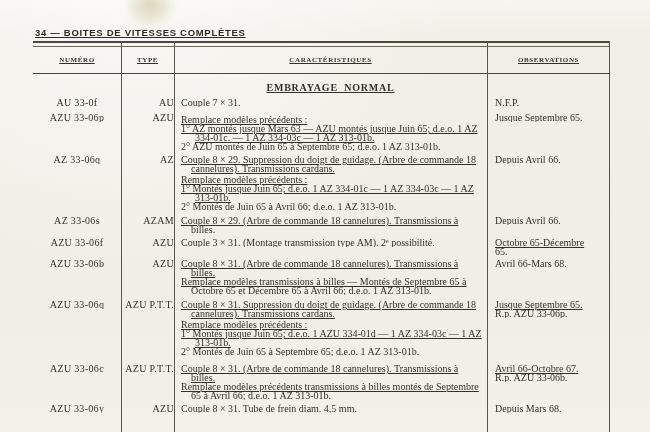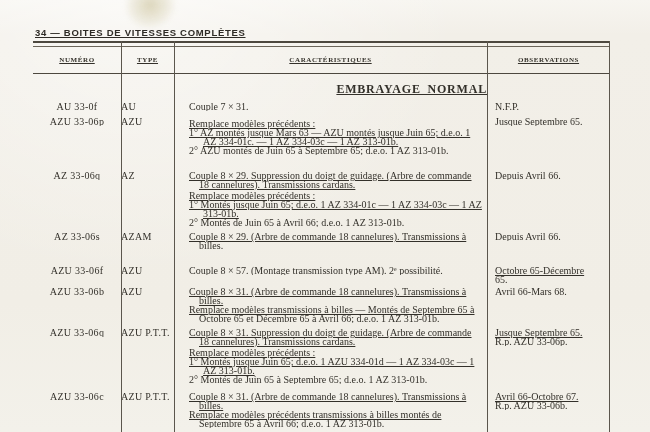--- a/index.html
+++ b/index.html
@@ -44,33 +44,33 @@
     height:26px;align-items:center;
     border-bottom:1.5px solid #4d483f;
   }
   .th{
     text-align:center;
     font-weight:bold;font-size:7px;letter-spacing:0.6px;
     color:#36332c;
   }
   .section-row{margin-top:8px;}
   .section-title{
-    grid-column:3;text-align:right;
-    font-weight:bold;font-size:12px;letter-spacing:0.8px;word-spacing:3px;
+    grid-column:3;text-align:center;
+    font-weight:bold;font-size:10px;letter-spacing:0.8px;word-spacing:3px;
   }
   .trow{align-items:start;}
   .td{font-size:10px;line-height:9px;overflow:hidden;}
   .td-numero{text-align:center;letter-spacing:0.3px;}
-  .td-type{text-align:left;letter-spacing:0.3px;}
-  .td-carac{padding-left:15px;padding-right:4px;}
+  .td-type{text-align:right;letter-spacing:0.3px;}
+  .td-carac{padding-left:7px;padding-right:4px;}
   .td-obs{padding-left:8px;padding-right:15px;}
   .ln{padding-left:10px;text-indent:-10px;}
   .ln.rempl{margin-top:2px;padding-left:0;text-indent:0;}
   .ln.item{padding-left:14px;text-indent:-14px;}
-  .mt5{margin-top:5px;} .mt6{margin-top:6px;} .mt4{margin-top:16px;}
+  .mt5{margin-top:5px;} .mt6{margin-top:6px;} .mt4{margin-top:4px;}
   .mt3{margin-top:3px;} .mt2{margin-top:8px;}
 </style>
 </head>
 <body>
 
 <div class="page">
   <div class="stain"></div>
   <div class="page-title">34 — BOITES DE VITESSES COMPLÈTES</div>
 
   <div class="table">
@@ -133,21 +133,21 @@
       </div>
       <div class="td td-obs">
         <div>Depuis Avril 66.</div>
       </div>
     </div>
 
     <div class="grid trow mt4">
       <div class="td td-numero">AZU 33-06f</div>
       <div class="td td-type">AZU</div>
       <div class="td td-carac">
-        <div class="ln">Couple 8 × 57. (Montage transmission type AM). 2ᵉ possibilité.</div>
+        <div class="ln">Couple 3 × 31. (Montage transmission type AM). 2ᵉ possibilité.</div>
       </div>
       <div class="td td-obs">
         <div>Octobre 65-Décembre 65.</div>
       </div>
     </div>
 
     <div class="grid trow mt3">
       <div class="td td-numero">AZU 33-06b</div>
       <div class="td td-type">AZU</div>
       <div class="td td-carac">

